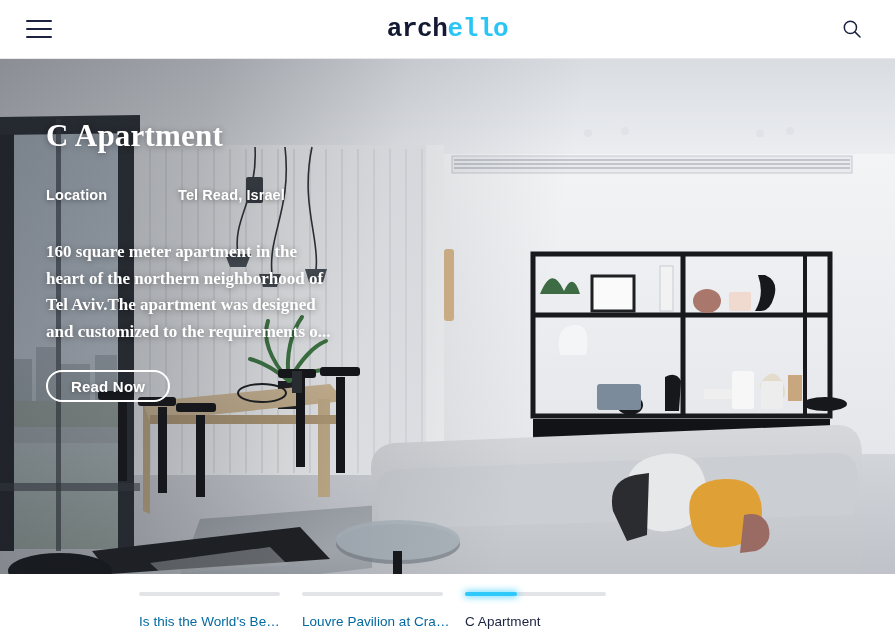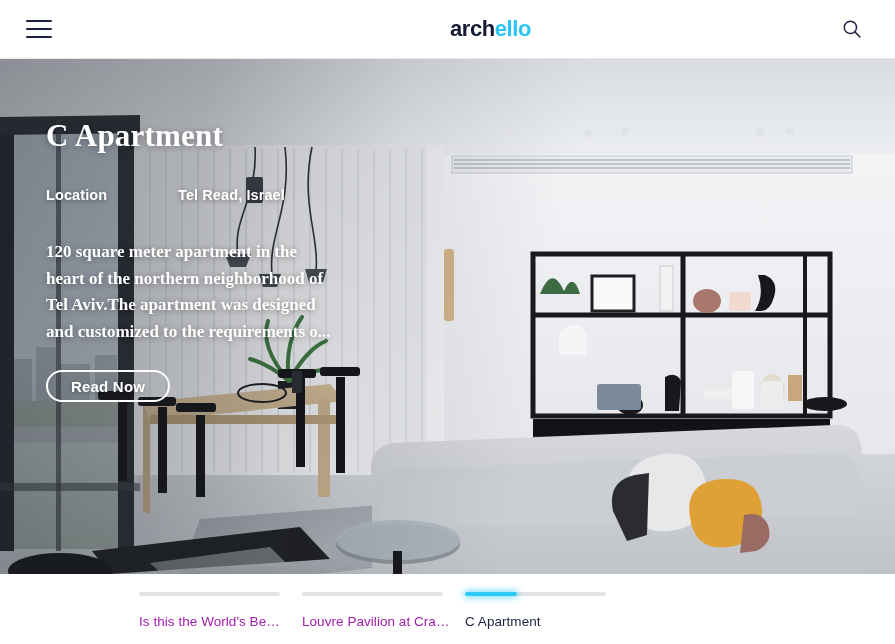--- a/index.html
+++ b/index.html
@@ -55,28 +55,27 @@
     height: 2px;
     background: #1b2340;
     border-radius: 1px;
   }
 
   .logo {
     position: absolute;
     left: 50%;
     top: 50%;
     transform: translate(-50%, -50%);
-    font-size: 22px;
+    font-size: 26px;
     font-weight: bold;
     letter-spacing: -0.4px;
     line-height: 1;
     white-space: nowrap;
-    font-family: Liberation Sans, sans-serif;
+    font-family: Liberation Mono, monospace;
     cursor: pointer;
-    margin-left: 43px;
   }
   .logo .logo-dark { color: #141a33; }
   .logo .logo-accent { color: #29c5f6; }
 
   .search-btn {
     position: absolute;
     right: 30px;
     top: 50%;
     transform: translateY(-50%);
     width: 26px;
@@ -220,21 +219,21 @@
     width: 0;
   }
   .carousel-item.active .carousel-bar .fill {
     width: 37%;
     box-shadow: 0 0 7px 1px rgba(46,200,251,0.75);
   }
 
   .carousel-label {
     margin-top: 18px;
     font-size: 13.5px;
-    color: #a21caf;
+    color: #0369a1;
     line-height: 1.25;
     white-space: nowrap;
     overflow: hidden;
     text-overflow: ellipsis;
     letter-spacing: 0.05px;
   }
   .carousel-item.active .carousel-label {
     color: #1b2340;
     font-weight: normal;
   }
@@ -476,21 +475,21 @@
     <div class="hero-scrim"></div>
 
     <div class="hero-content">
       <h1 class="hero-title">C Apartment</h1>
 
       <div class="hero-meta">
         <span class="meta-key">Location</span>
         <span class="meta-val">Tel Read, Israel</span>
       </div>
 
-      <p class="hero-desc">120  square meter apartment in the heart of the northern neighborhood of Tel Aviv.The apartment was designed and customized to the requirements o...</p>
+      <p class="hero-desc">160  square meter apartment in the heart of the northern neighborhood of Tel Aviv.The apartment was designed and customized to the requirements o...</p>
 
       <button class="read-now">Read Now</button>
     </div>
   </section>
 
   <nav class="carousel">
     <div class="carousel-track">
 
       <div class="carousel-item">
         <div class="carousel-bar">

